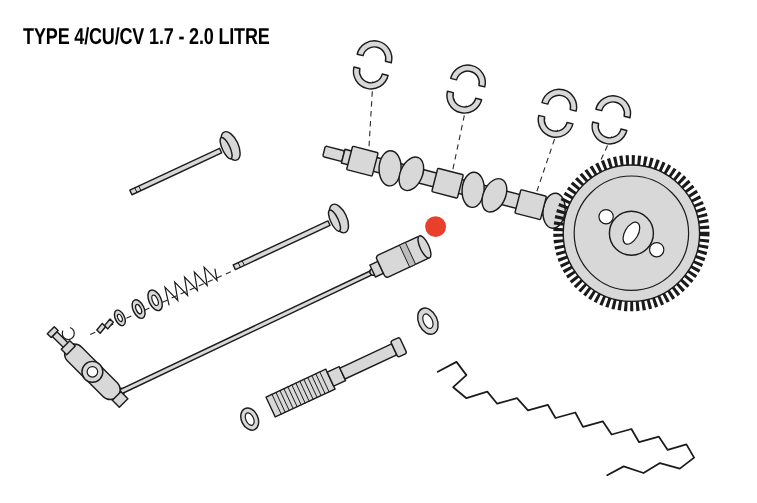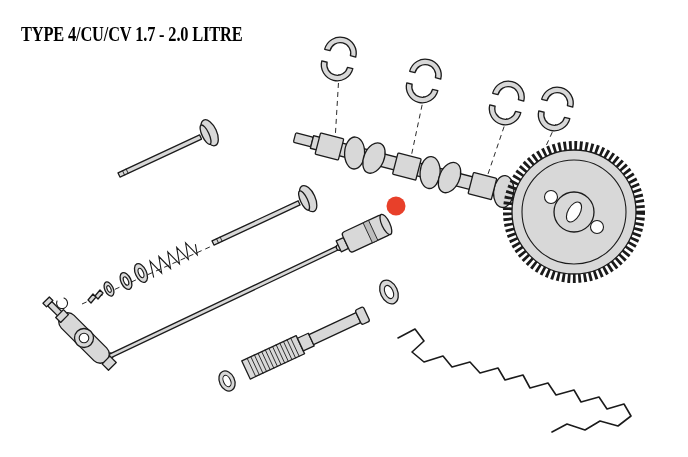--- a/index.html
+++ b/index.html
@@ -1,16 +1,16 @@
 <!DOCTYPE html>
 <html><head>
 <meta charset="utf-8">
 <style>
   html,body{margin:0;padding:0;width:688px;height:457px;background:#ffffff;overflow:hidden}
-  .stage{position:relative;width:688px;height:457px;font-family:Liberation Serif, serif}
+  .stage{position:relative;width:688px;height:457px;font-family:Liberation Sans, sans-serif}
   .title{position:absolute;left:21px;top:22px;font-size:21px;font-weight:700;color:#000;
          letter-spacing:-0.2px;white-space:nowrap;transform:scaleX(.78);transform-origin:0 50%}
   .diagram-svg{position:absolute;left:0;top:0}
   .part{fill:#d8d8d8;stroke:#1b1b1b;stroke-width:1.3;stroke-linejoin:round}
   .hole{fill:#ffffff;stroke:#1b1b1b;stroke-width:1.1}
   .ln{fill:none;stroke:#1b1b1b;stroke-width:1.1;stroke-linecap:round}
   .thin{stroke-width:.8}
   .dash{fill:none;stroke:#2a2a2a;stroke-width:1;stroke-dasharray:5 4}
   .teeth{fill:none;stroke:#1b1b1b;stroke-width:9;stroke-dasharray:2.8 2.6}
   .gasket{fill:none;stroke:#1b1b1b;stroke-width:1.6;stroke-linejoin:round;stroke-linecap:round}

